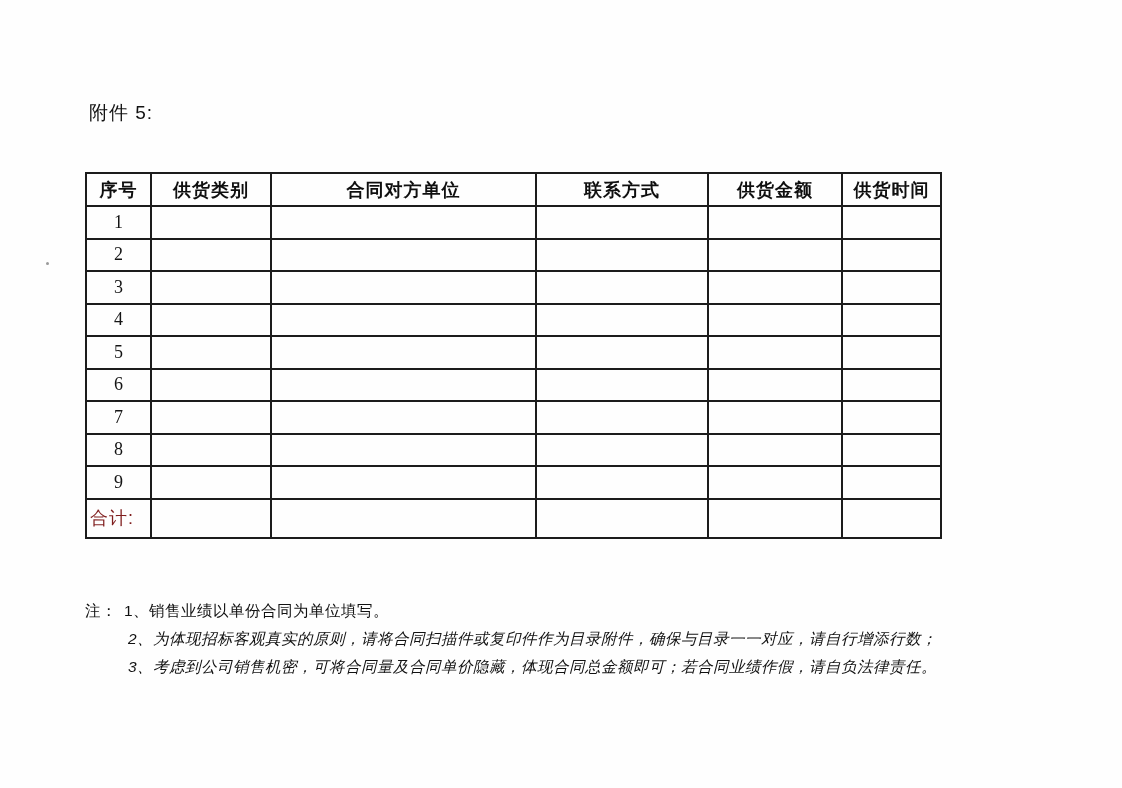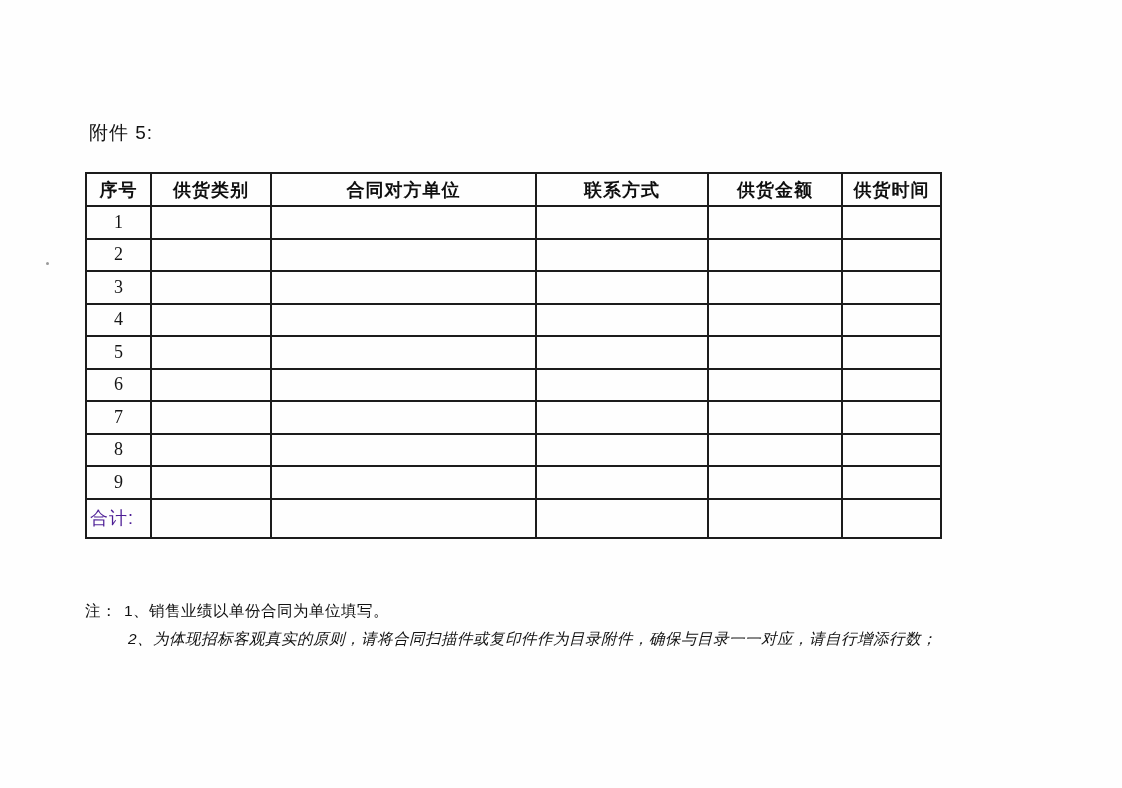--- a/index.html
+++ b/index.html
@@ -12,21 +12,21 @@
     width: 1122px;
     height: 788px;
     background: #fefefe;
     overflow: hidden;
     font-family: "Liberation Sans", sans-serif;
     color: #151515;
   }
   .attachment-label {
     position: absolute;
     left: 89px;
-    top: 120px;
+    top: 100px;
     font-size: 19px;
     letter-spacing: 1px;
     color: #121212;
   }
   .doc-title {
     position: absolute;
     left: 393px;
     top: 138px;
     font-size: 25px;
     font-weight: bold;
@@ -63,21 +63,21 @@
     text-align: center;
     font-family: "Liberation Serif", serif;
     color: #141414;
   }
   table.perf-table td.total-cell {
     height: 37px;
     font-size: 18px;
     text-align: left;
     padding-left: 3px;
     letter-spacing: 1px;
-    color: #4c1d95;
+    color: #7f1d1d;
     font-family: "Liberation Sans", sans-serif;
   }
   .notes {
     position: absolute;
     left: 85px;
     top: 597px;
     width: 960px;
     font-size: 15.5px;
     line-height: 28px;
     letter-spacing: 0.5px;
@@ -215,15 +215,16 @@
         <td class="total-cell"></td>
       </tr>
     </tbody>
   </table>
 
   <div class="notes">
     <div class="note-first">
       <span class="note-prefix">注：</span><span>1、销售业绩以单份合同为单位填写。</span>
     </div>
     <div class="note-indent">2、为体现招标客观真实的原则，请将合同扫描件或复印件作为目录附件，确保与目录一一对应，请自行增添行数；</div>
+    <div class="note-indent">3、考虑到公司销售机密，可将合同量及合同单价隐藏，体现合同总金额即可；若合同业绩作假，请自负法律责任。</div>
   </div>
 
 </div>
 
 </body></html>

